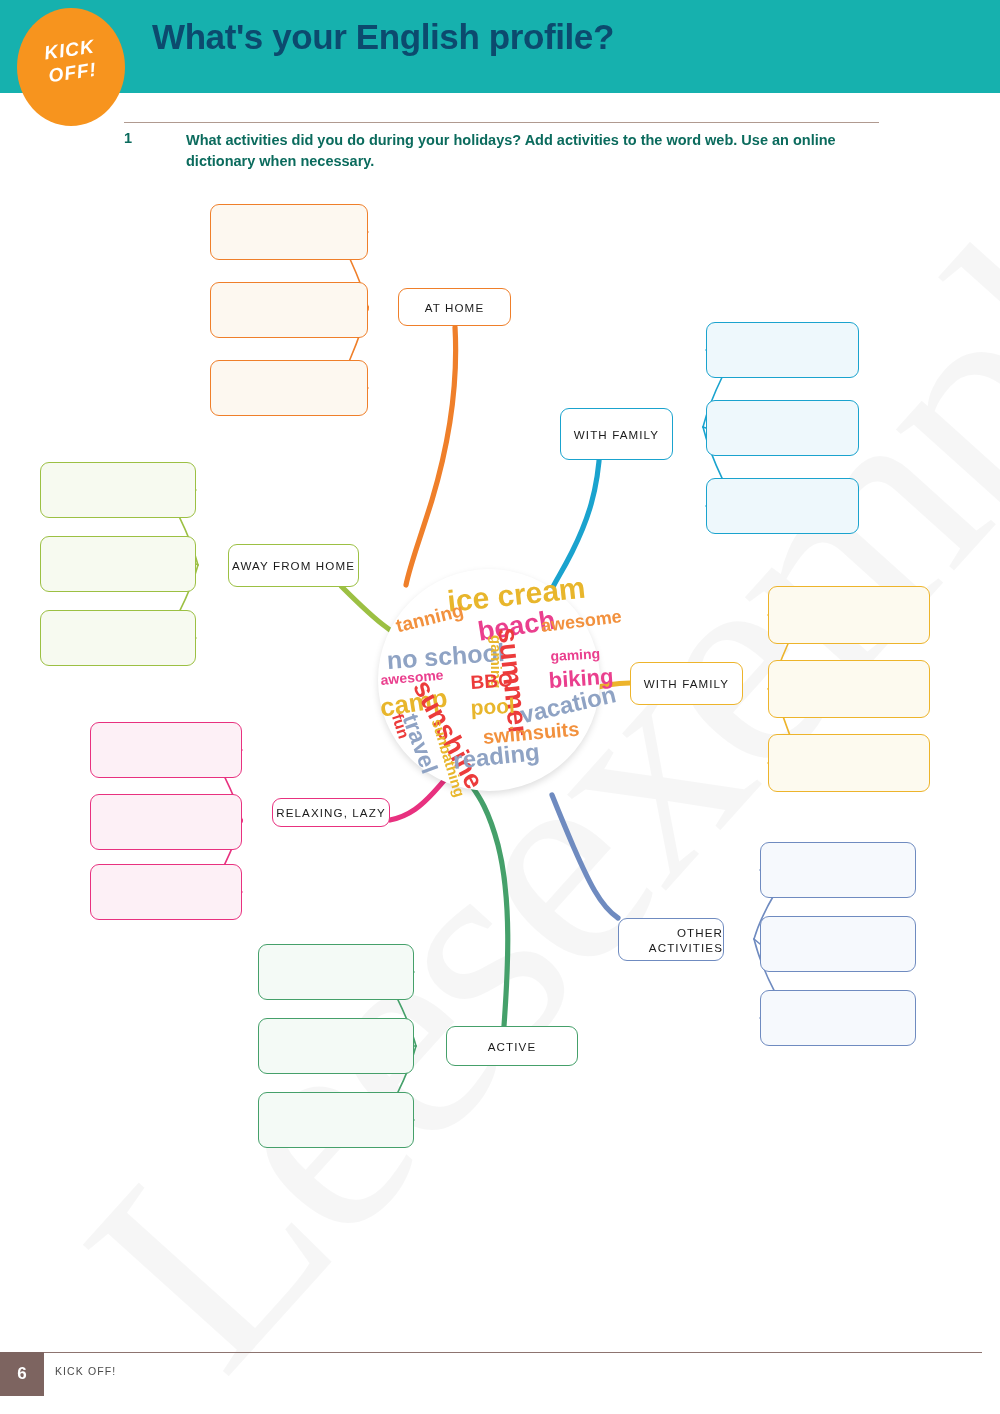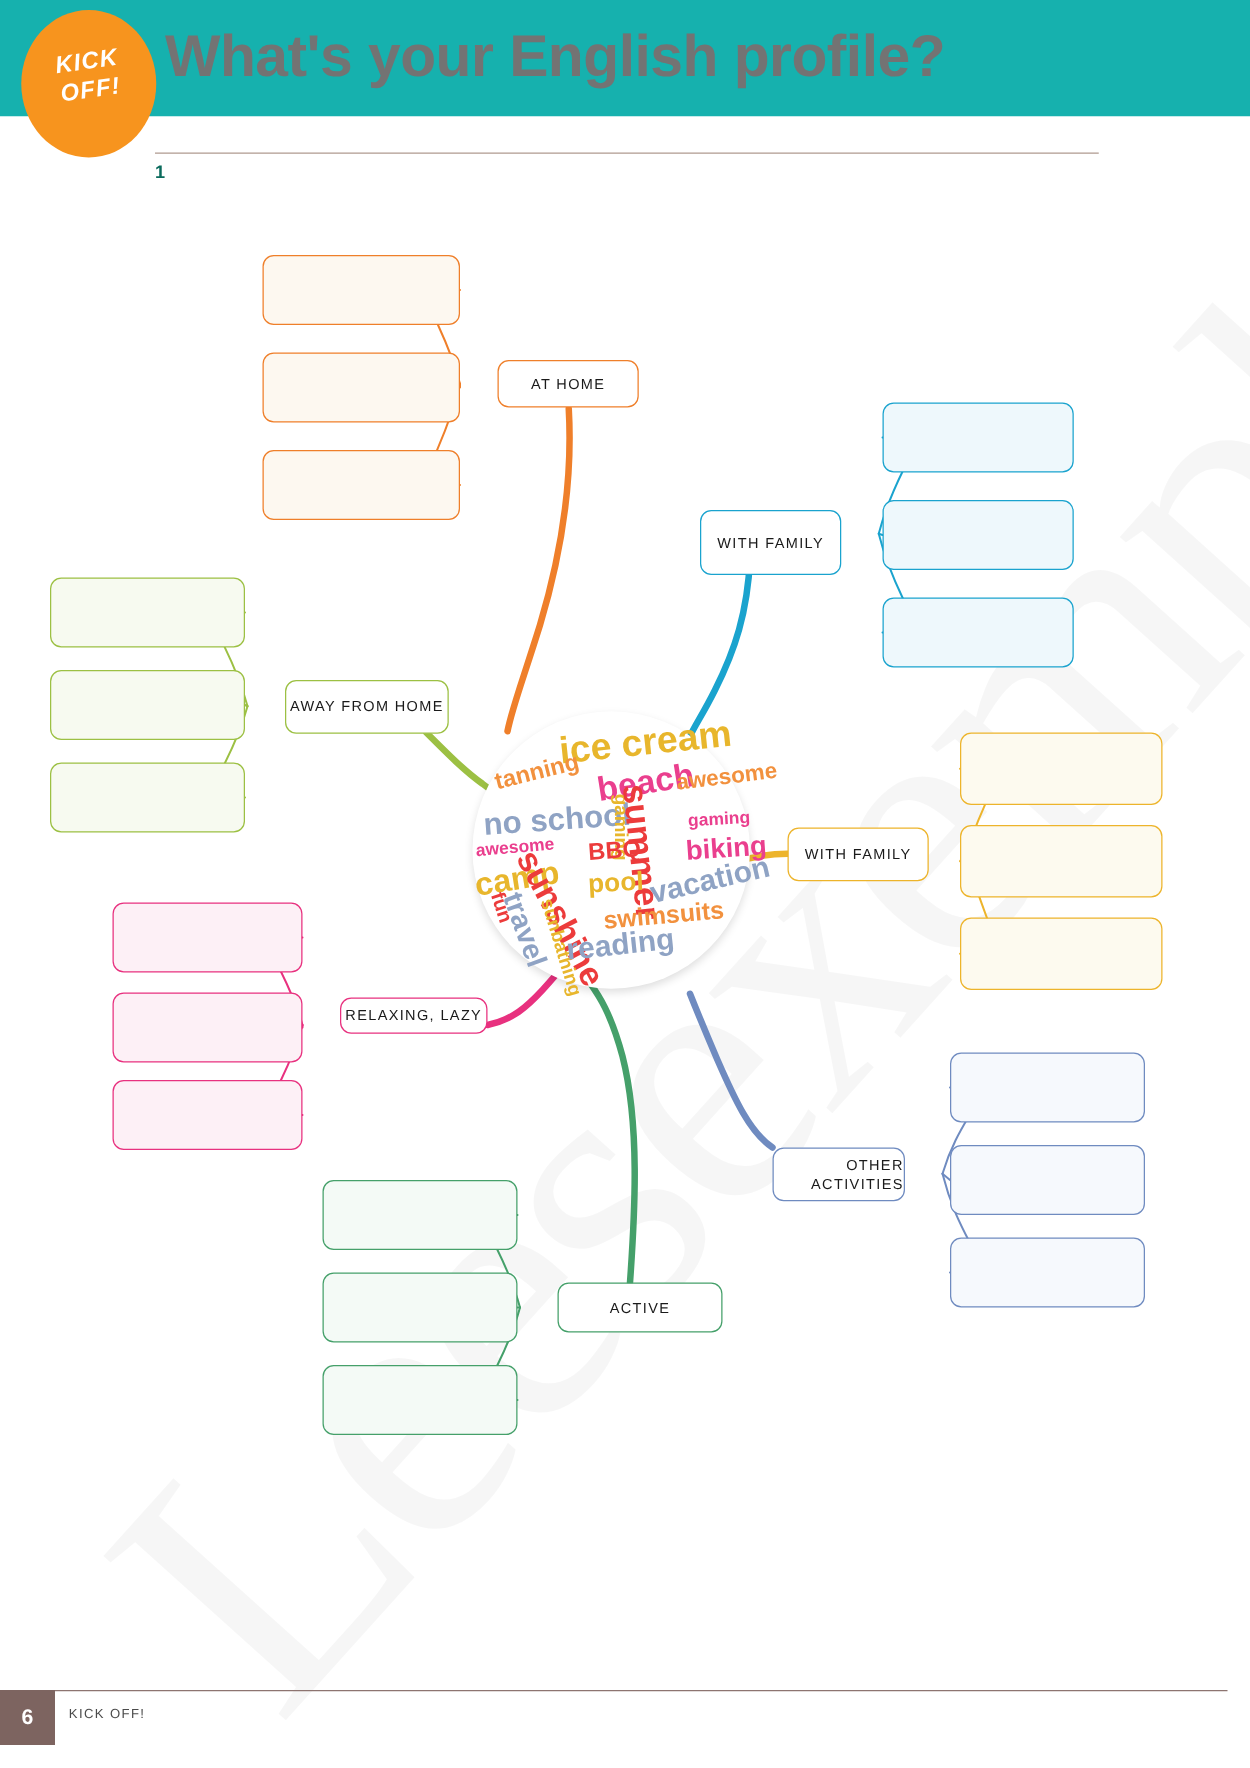--- a/index.html
+++ b/index.html
@@ -33,22 +33,22 @@
   }
 
   
   #header-band {
     position: absolute; left: 0; top: 0;
     width: 1000px; height: 93px;
     background: #16b1ae;
     z-index: 2;
   }
   #header-title {
-    position: absolute; left: 132px; top: 17px;
-    font-size: 47px; font-weight: bold; color: #737373;
+    position: absolute; left: 152px; top: 17px;
+    font-size: 35px; font-weight: bold; color: #0c4a6e;
     letter-spacing: -0.4px;
     z-index: 4;
   }
   #kickoff-badge {
     position: absolute; left: 17px; top: 8px;
     width: 108px; height: 118px;
     border-radius: 50%;
     background: #f7941e;
     z-index: 5;
   }
@@ -156,20 +156,21 @@
   <div id="header-title">What's your English profile?</div>
   <div id="kickoff-badge" style="background: rgb(247, 148, 30);">
     <div class="ko-text">
       <div>KICK</div>
       <div>OFF!</div>
     </div>
   </div>
 
   <div id="instr-rule"></div>
   <div id="instr-num">1</div>
+  <div id="instr-text">What activities did you do during your holidays? Add activities to the word web. Use an online dictionary when necessary.</div>
 
   <svg id="map-svg" viewBox="0 0 1000 1414">
       <path d="M 455 327 C 458 380 450 440 432 500 C 418 545 410 565 406 585" stroke="#ef7f2a" stroke-width="5.2" fill="none" stroke-linecap="round"></path>
       <path d="M 368 232 C 322 232 351.9 246 368 307" stroke="#ef7f2a" stroke-width="1.6" fill="none" stroke-linecap="round"></path>
       <path d="M 368 388 C 322 388 351.9 374 368 307" stroke="#ef7f2a" stroke-width="1.6" fill="none" stroke-linecap="round"></path>
       <path d="M 368 310 L 368 307" stroke="#ef7f2a" stroke-width="1.6" fill="none" stroke-linecap="round"></path>
       <path d="M 600 447 C 598 490 588 520 572 552 C 562 572 556 580 552 589" stroke="#1aa3ce" stroke-width="5.2" fill="none" stroke-linecap="round"></path>
       <path d="M 706 350 C 752 350 719.1 364 703 427" stroke="#1aa3ce" stroke-width="1.6" fill="none" stroke-linecap="round"></path>
       <path d="M 706 506 C 752 506 719.1 492 703 427" stroke="#1aa3ce" stroke-width="1.6" fill="none" stroke-linecap="round"></path>
       <path d="M 706 428 L 703 427" stroke="#1aa3ce" stroke-width="1.6" fill="none" stroke-linecap="round"></path>

